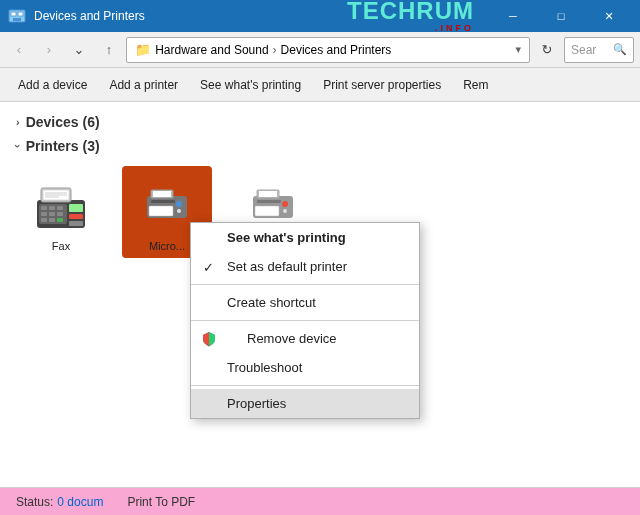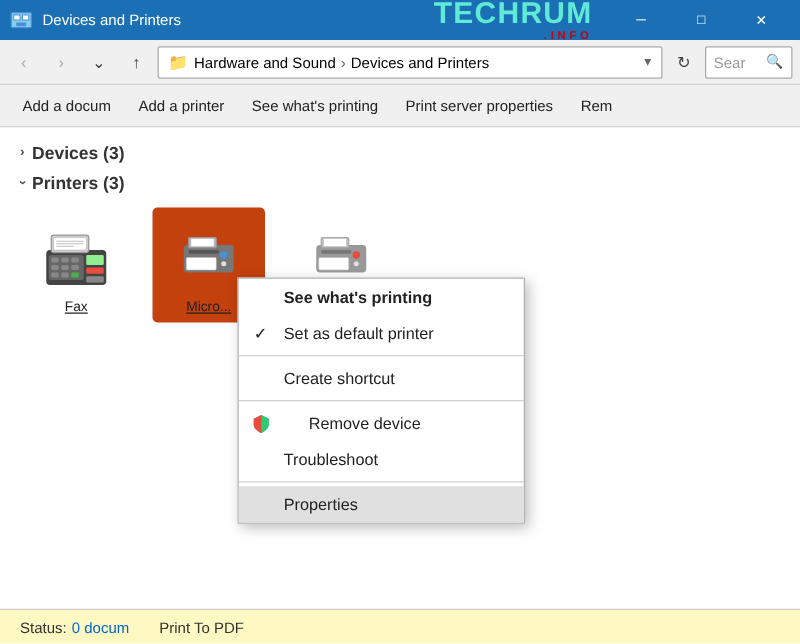--- a/index.html
+++ b/index.html
@@ -173,26 +173,25 @@
       display: flex;
       align-items: center;
       justify-content: center;
       margin-bottom: 4px;
     }
     .printer-label {
       font-size: 11px;
       text-align: center;
       color: #222;
       word-break: break-word;
-      text-decoration: underline;
     }
 
     
     .status-bar {
-      background: #fef9c3;
+      background: #f9a8d4;
       height: 28px;
       display: flex;
       align-items: center;
       padding: 0 16px;
       gap: 24px;
       border-top: 1px solid #d0d0d0;
       font-size: 12px;
       color: #333;
       position: absolute;
       bottom: 0;
@@ -291,32 +290,32 @@
 
   <div class="refresh-btn">↻</div>
 
   <div class="search-box">
     <span style="color:#999;">Sear</span>
     <span style="margin-left:auto; color:#666; font-size:11px;">🔍</span>
   </div>
 </div>
 
 <div class="toolbar">
-  <div class="toolbar-btn">Add a docum</div>
+  <div class="toolbar-btn">Add a device</div>
   <div class="toolbar-btn">Add a printer</div>
   <div class="toolbar-btn">See what's printing</div>
   <div class="toolbar-btn">Print server properties</div>
   <div class="toolbar-btn">Rem</div>
 </div>
 
 <div class="main-content">
 
   <div class="section-header">
     <span class="chevron">›</span>
-    <span>Devices (3)</span>
+    <span>Devices (6)</span>
   </div>
 
   <div class="section-header">
     <span class="chevron" style="transform:rotate(90deg); display:inline-block;">›</span>
     <span>Printers (3)</span>
   </div>
 
   <div class="printers-grid">
 
     <div class="printer-item">

